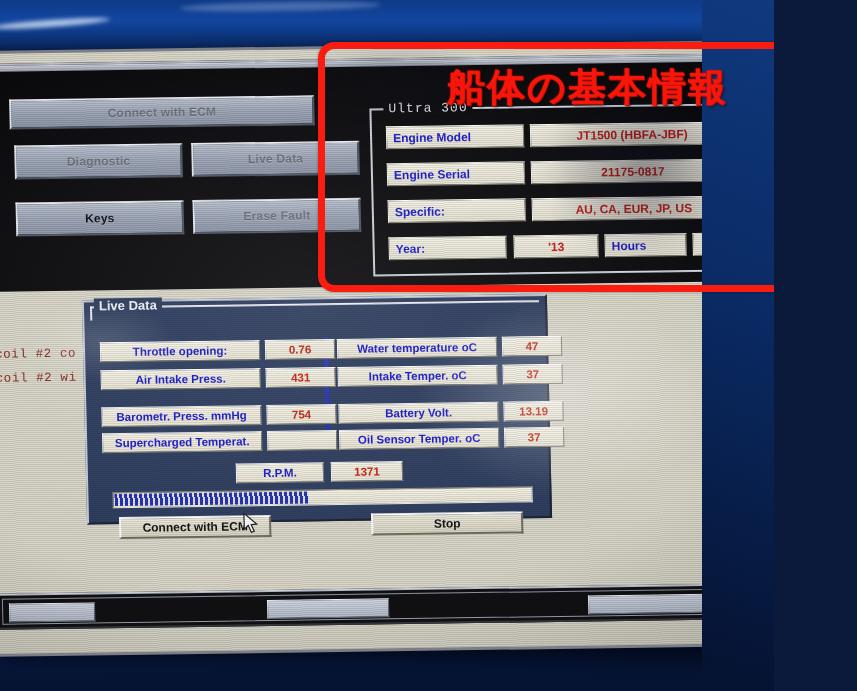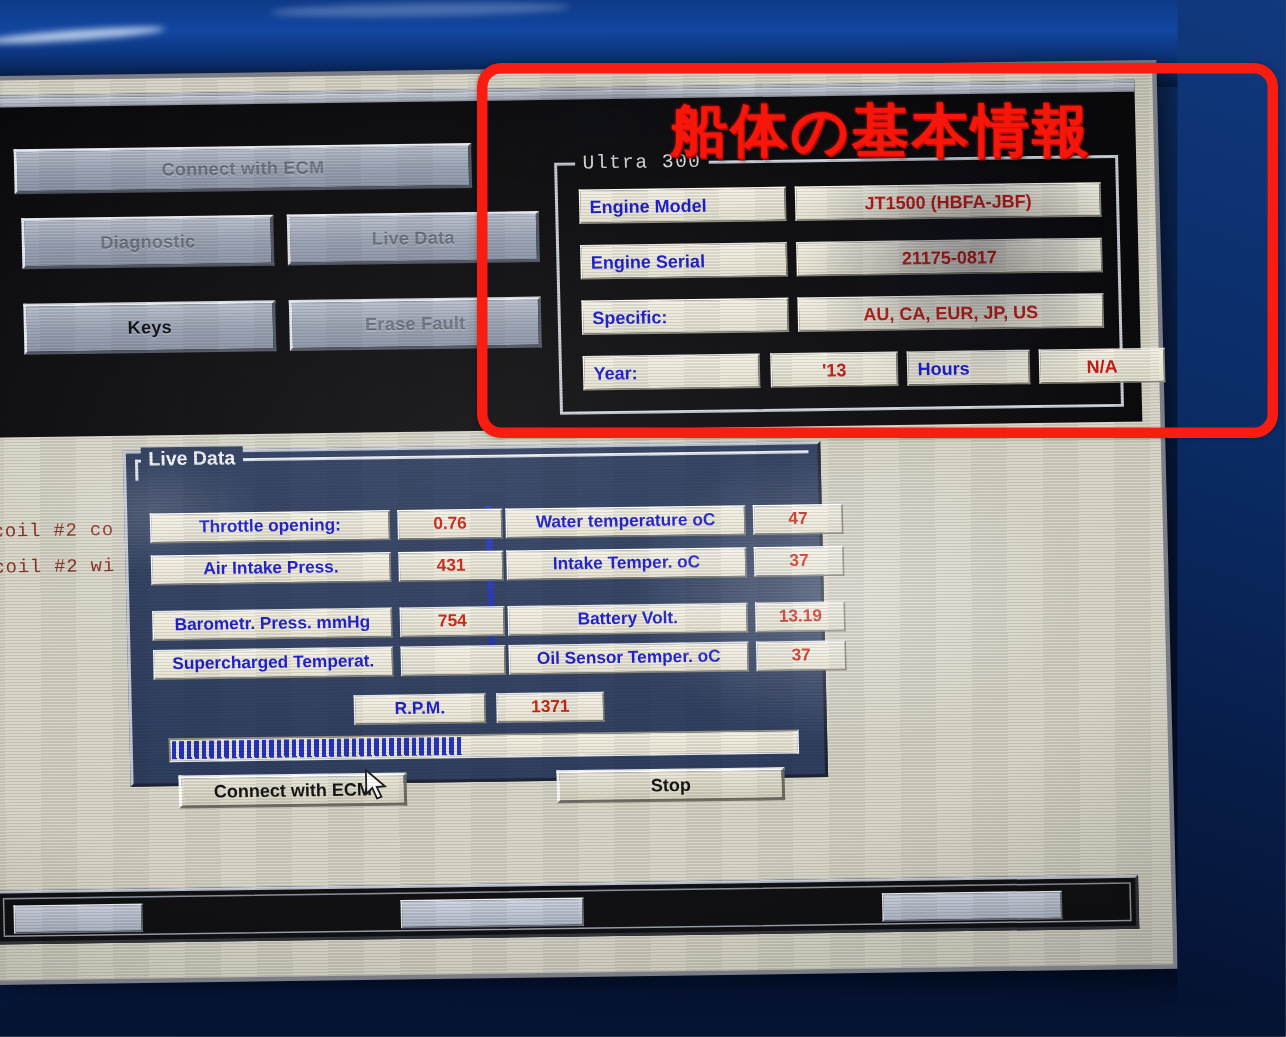--- a/index.html
+++ b/index.html
@@ -6,21 +6,21 @@
   html, body {
     width: 857px; height: 691px;
     overflow: hidden;
     background: #0b1a3a;
     font-family: "Liberation Sans", sans-serif;
   }
 
   
   #photo {
     position: relative;
-    width: 857px; height: 691px;
+    width: 774px; height: 691px;
     overflow: hidden;
     background: linear-gradient(160deg, #123a7a 0%, #0d2f66 30%, #06173c 70%, #030d26 100%);
   }
 
   
   .reflect-top {
     position:absolute; left:0; top:0; width:857px; height:58px;
     background: linear-gradient(180deg,#0e3a87 0%, #1246a0 35%, #0b2f6f 75%, #061a3f 100%);
   }
   .reflect-streak {

